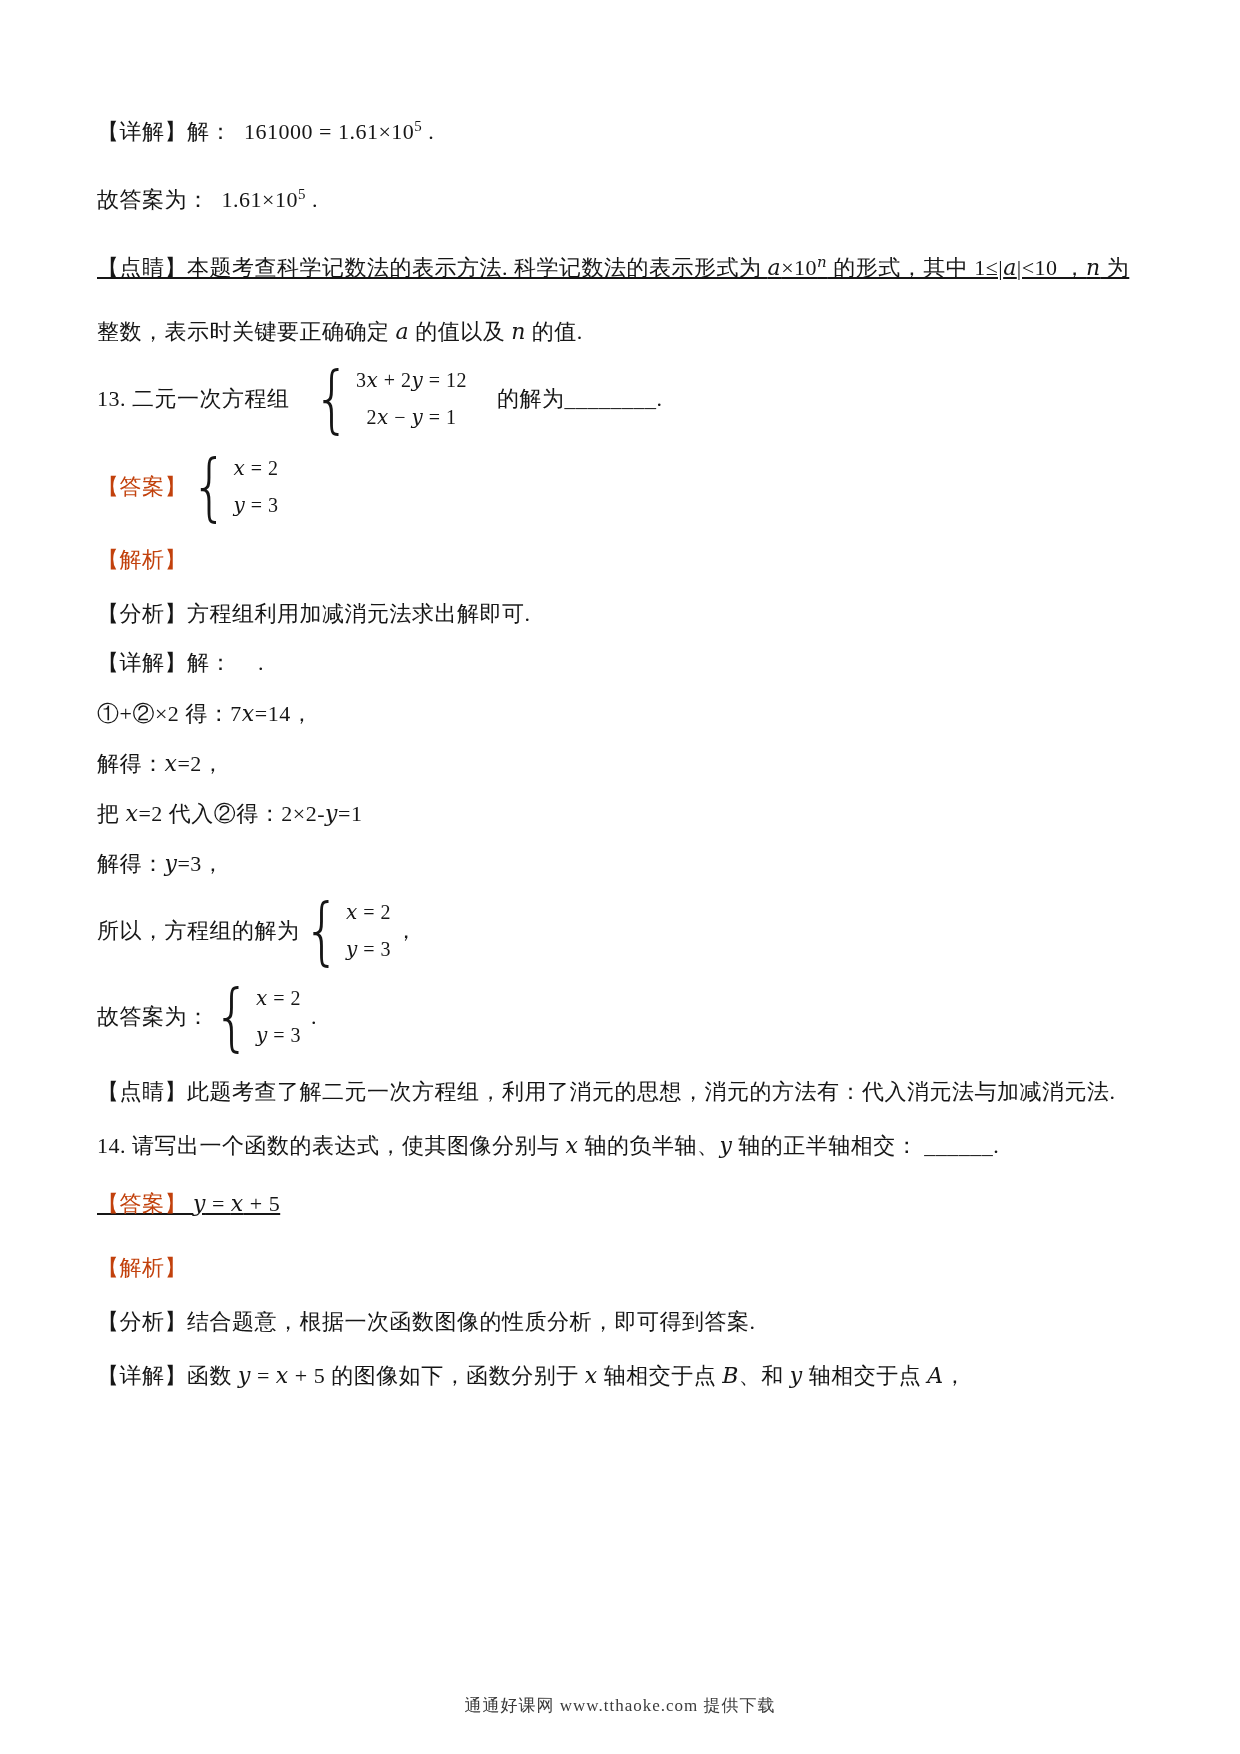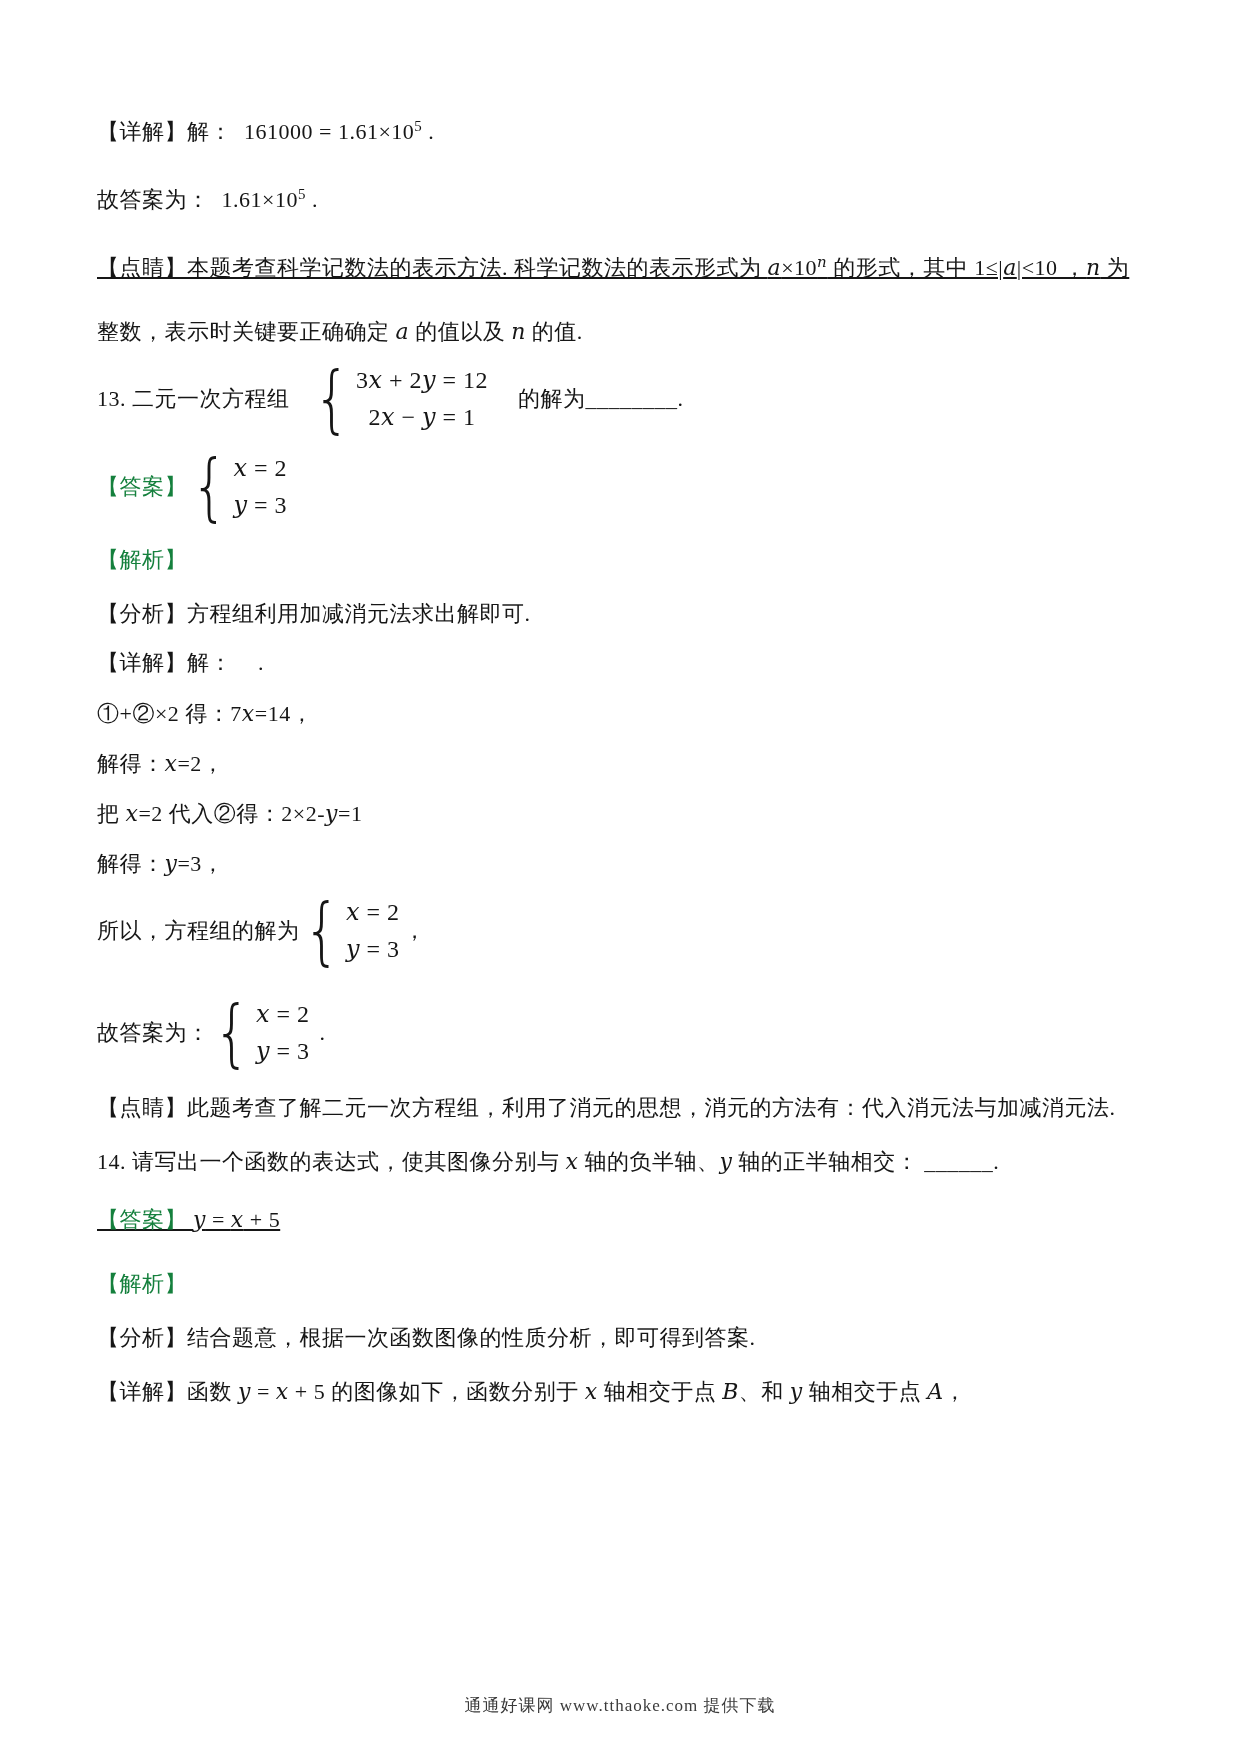--- a/index.html
+++ b/index.html
@@ -42,32 +42,32 @@
     display:inline-block;
     transform:scaleY(1.25);
   }
   .eqcol{
     display:inline-flex;
     flex-direction:column;
     align-items:center;
     margin-left:5px;
   }
   .eq{
-    font-size:24px;
+    font-size:20px;
     line-height:37px;
     white-space:pre;
   }
   
   .it{ font-style:italic; font-family:"DejaVu Serif","Liberation Serif",serif; }
   .sup{ font-size:0.68em; vertical-align:super; line-height:0; }
-  .blue{ color:#15803d; } .mb40{margin-bottom:40px;} .mb36{margin-bottom:36px;text-decoration:underline;}
+  .blue{ color:#c2410c; } .mb40{margin-bottom:40px;} .mb36{margin-bottom:36px;text-decoration:underline;}
   .mb30{margin-bottom:30px;} .mb26{margin-bottom:26px;}
   .mb24{margin-bottom:24px;text-align:right;} .mb22{margin-bottom:22px;} .mb20{margin-bottom:20px;}
   .mb18{margin-bottom:18px;} .mb16{margin-bottom:16px;} .mb14{margin-bottom:14px;gap:20px;}
-  .mb12{margin-bottom:28px;}
+  .mb12{margin-bottom:12px;}
   .footer{
     position:absolute;
     left:0; right:0;
     top:1694px;
     text-align:center;
     font-size:17px;
     color:#3a3a3a;
     letter-spacing:1px;
   }
 </style>

